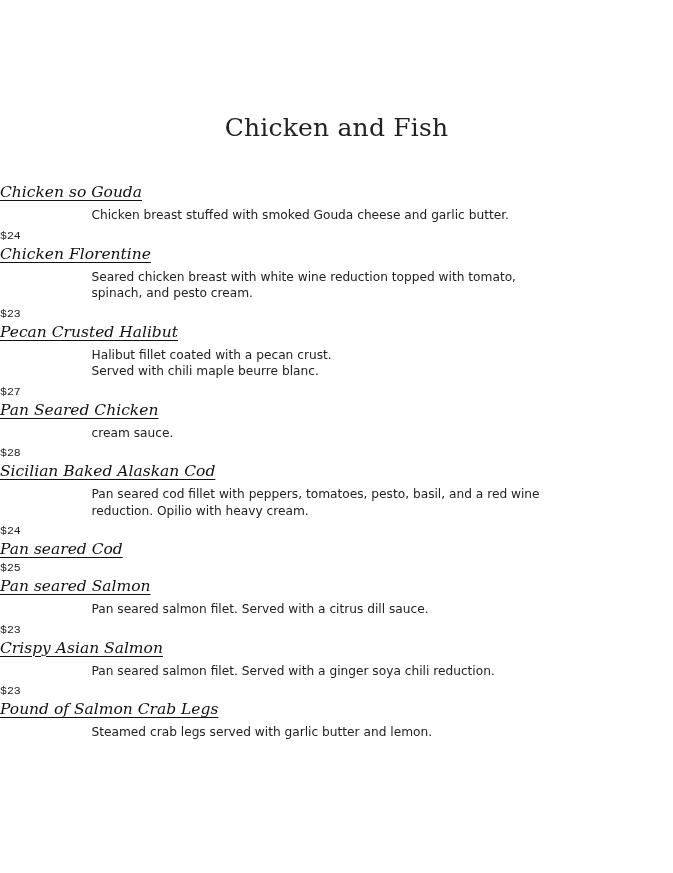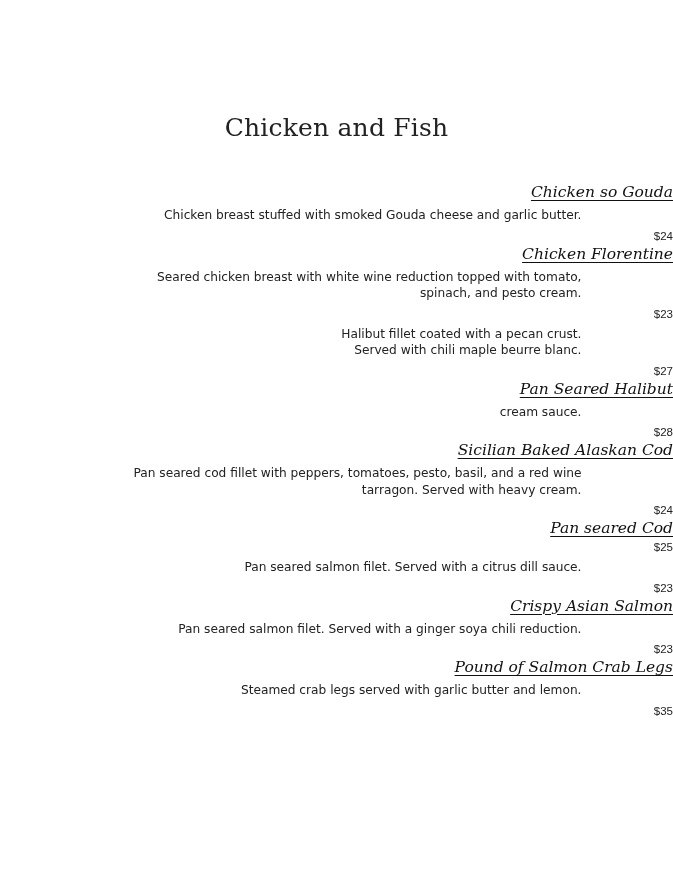--- a/index.html
+++ b/index.html
@@ -5,36 +5,36 @@
     html, body { margin: 0; padding: 0; background: #ffffff; }
     body { width: 673px; height: 873px; position: relative; overflow: hidden; color: #1a1a1a; }
     .page { position: absolute; left: 0; top: 0; width: 673px; height: 676px; }
     .title {
       position: absolute; left: 0; width: 673px; top: 113px;
       text-align: center;
       font-family: "DejaVu Serif", "Liberation Serif", serif;
       font-size: 25px; font-weight: normal; color: #222; letter-spacing: 0.2px;
     }
     .menu { position: absolute; left: 0; top: 182px; width: 673px; }
-    .item { text-align: right; }
+    .item { text-align: left; }
     .item-name {
       display: inline-block;
       font-family: "DejaVu Serif", "Liberation Serif", serif;
       font-style: italic;
       font-size: 15.5px; line-height: 20px; height: 21px;
       text-decoration: underline; text-underline-offset: 3px; text-decoration-thickness: 1px;
       color: #111;
     }
     .item-desc {
       font-family: "DejaVu Sans", "Liberation Sans", sans-serif;
       font-size: 12.2px; line-height: 16.5px; color: #222;
       margin: 4px auto; max-width: 490px;
     }
     .item-price {
-      font-family: Liberation Sans, sans-serif;
+      font-family: Liberation Mono, monospace;
       font-size: 11.5px; line-height: 16px; color: #222;
     }
   </style>
 </head>
 <body>
 
 <div class="page">
   <div class="title">Chicken and Fish</div>
 
   <div class="menu">
@@ -50,66 +50,67 @@
     <div class="item">
       <div class="item-name">Chicken Florentine</div>
       <div class="item-desc">
         <div>Seared chicken breast with white wine reduction topped with tomato,</div>
         <div>spinach, and pesto cream.</div>
       </div>
       <div class="item-price">$23</div>
     </div>
 
     <div class="item">
+      <div class="item-name">Pecan Crusted Halibut</div>
       <div class="item-desc">
         <div>Halibut fillet coated with a pecan crust.</div>
         <div>Served with chili maple beurre blanc.</div>
       </div>
       <div class="item-price">$27</div>
     </div>
 
     <div class="item">
-      <div class="item-name">Pan Seared Halibut</div>
+      <div class="item-name">Pan Seared Chicken</div>
       <div class="item-desc">
         <div>cream sauce.</div>
       </div>
       <div class="item-price">$28</div>
     </div>
 
     <div class="item">
       <div class="item-name">Sicilian Baked Alaskan Cod</div>
       <div class="item-desc">
         <div>Pan seared cod fillet with peppers, tomatoes, pesto, basil, and a red wine</div>
-        <div>tarragon. Served with heavy cream.</div>
+        <div>reduction. Opilio with heavy cream.</div>
       </div>
       <div class="item-price">$24</div>
     </div>
 
     <div class="item">
       <div class="item-name">Pan seared Cod</div>
       <div class="item-price">$25</div>
     </div>
 
     <div class="item">
+      <div class="item-name">Pan seared Salmon</div>
       <div class="item-desc">
         <div>Pan seared salmon filet. Served with a citrus dill sauce.</div>
       </div>
       <div class="item-price">$23</div>
     </div>
 
     <div class="item">
       <div class="item-name">Crispy Asian Salmon</div>
       <div class="item-desc">
         <div>Pan seared salmon filet. Served with a ginger soya chili reduction.</div>
       </div>
       <div class="item-price">$23</div>
     </div>
 
     <div class="item">
       <div class="item-name">Pound of Salmon Crab Legs</div>
       <div class="item-desc">
         <div>Steamed crab legs served with garlic butter and lemon.</div>
       </div>
-      <div class="item-price">$35</div>
     </div>
 
   </div>
 </div>
 
 </body></html>

